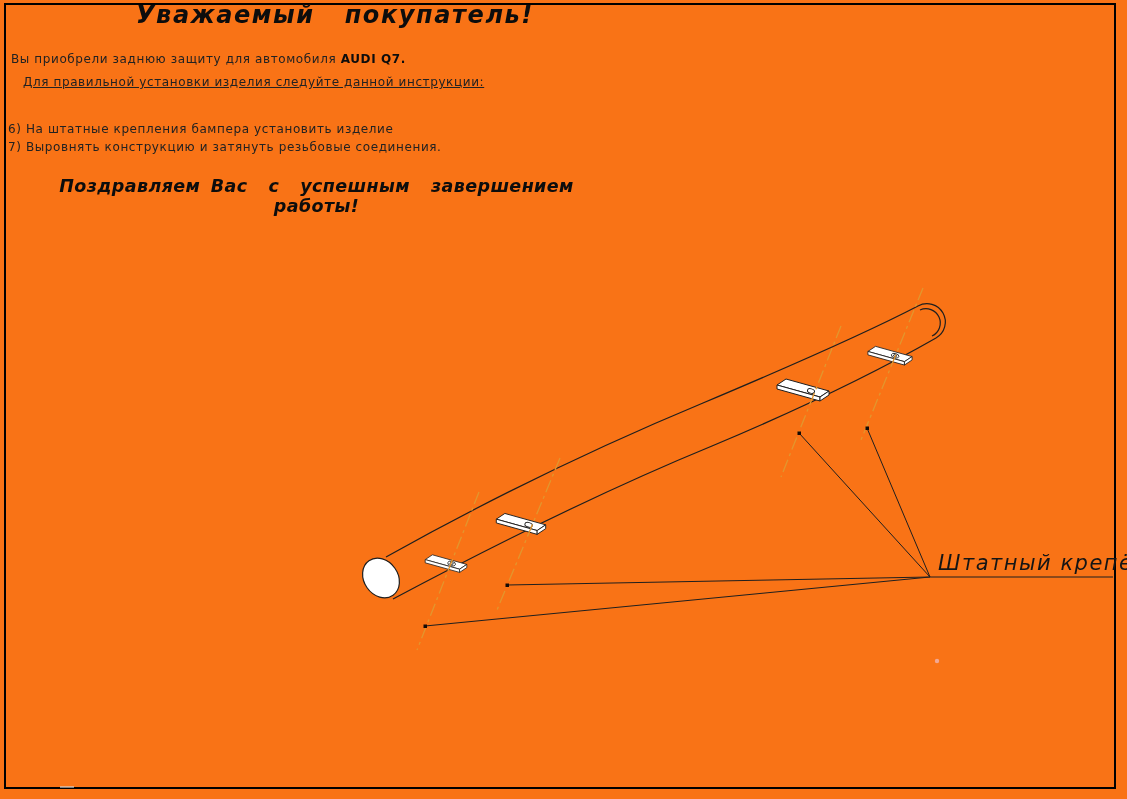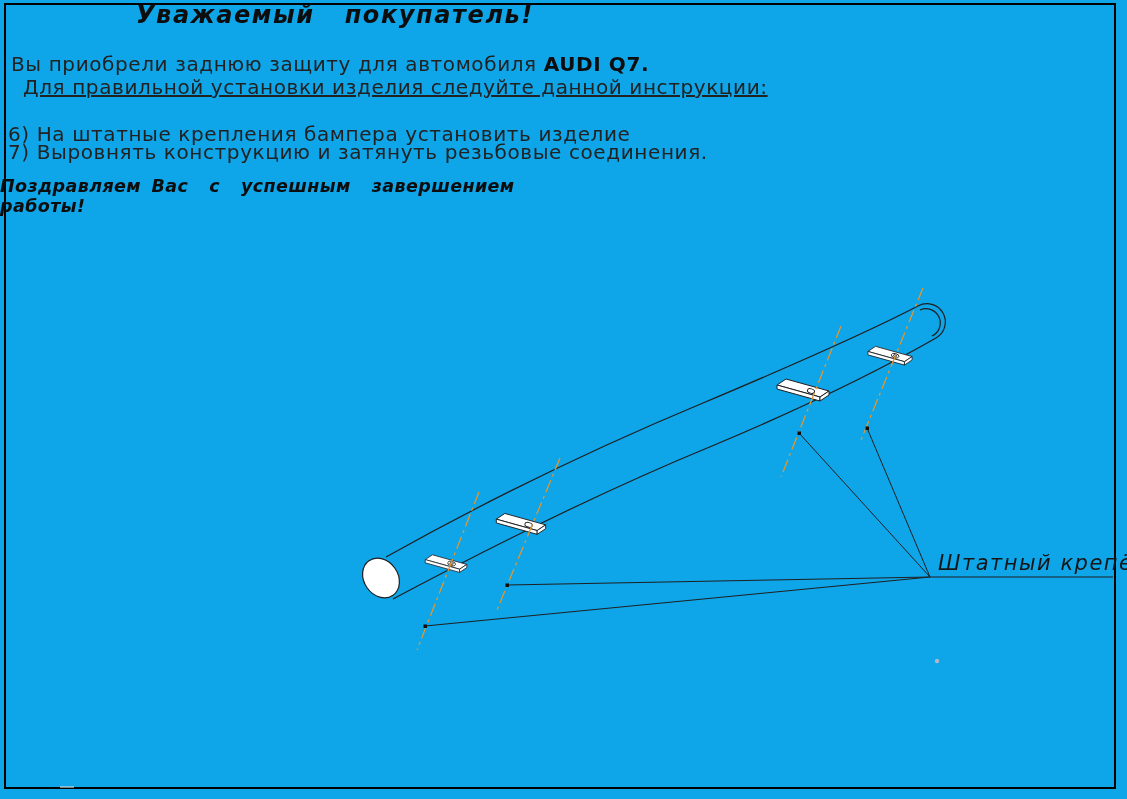--- a/index.html
+++ b/index.html
@@ -1,48 +1,49 @@
 <!DOCTYPE html>
 <html><head>
 <meta charset="utf-8">
 <style>
   html,body{margin:0;padding:0;background:#ffffff;}
   .page{
     position:relative;
     width:1127px;height:799px;
-    background:#0ea5e9;
+    background:#f97316;
     font-family:"DejaVu Sans","Liberation Sans",sans-serif;
     color:#1c1c1c;
     overflow:hidden;
   }
   .frame{
     position:absolute;left:4px;top:3px;width:1112px;height:786px;
     border:2px solid #000;
     box-sizing:border-box;
   }
   .title{
     position:absolute;left:136px;top:1px;
     font-size:24px;font-weight:bold;font-style:italic;
     letter-spacing:1.6px;white-space:pre;
     color:#0d0d0d;
   }
   .bodyline{
     position:absolute;margin:0;
-    font-size:20px;letter-spacing:0.6px;white-space:pre;
+    font-size:12px;letter-spacing:0.6px;white-space:pre;
     color:#222;
   }
   .l-intro1{left:11px;top:52px;}
   .l-intro2{left:23px;top:75px;text-decoration:underline;}
   .l-step1{left:8px;top:122px;}
   .l-step2{left:8px;top:140px;}
   .vehicle{font-weight:bold;color:#0d0d0d;}
   .congrats{
     position:absolute;left:0;top:176px;width:545px;
+    text-align:center;
     font-size:17.5px;font-weight:bold;font-style:italic;
-    line-height:20px;color:#0d0d0d;
+    line-height:20px;color:#0d0d0d;padding-left:44px;
   }
   .congrats p{margin:0;white-space:pre-wrap;word-spacing:4px;letter-spacing:0.4px;}
   svg.diagram{position:absolute;left:0;top:0;}
   .callout-text{
     font-family:"DejaVu Sans","Liberation Sans",sans-serif;
     font-style:italic;
     font-size:21px;
     letter-spacing:1.5px;
     fill:#151515;
   }

